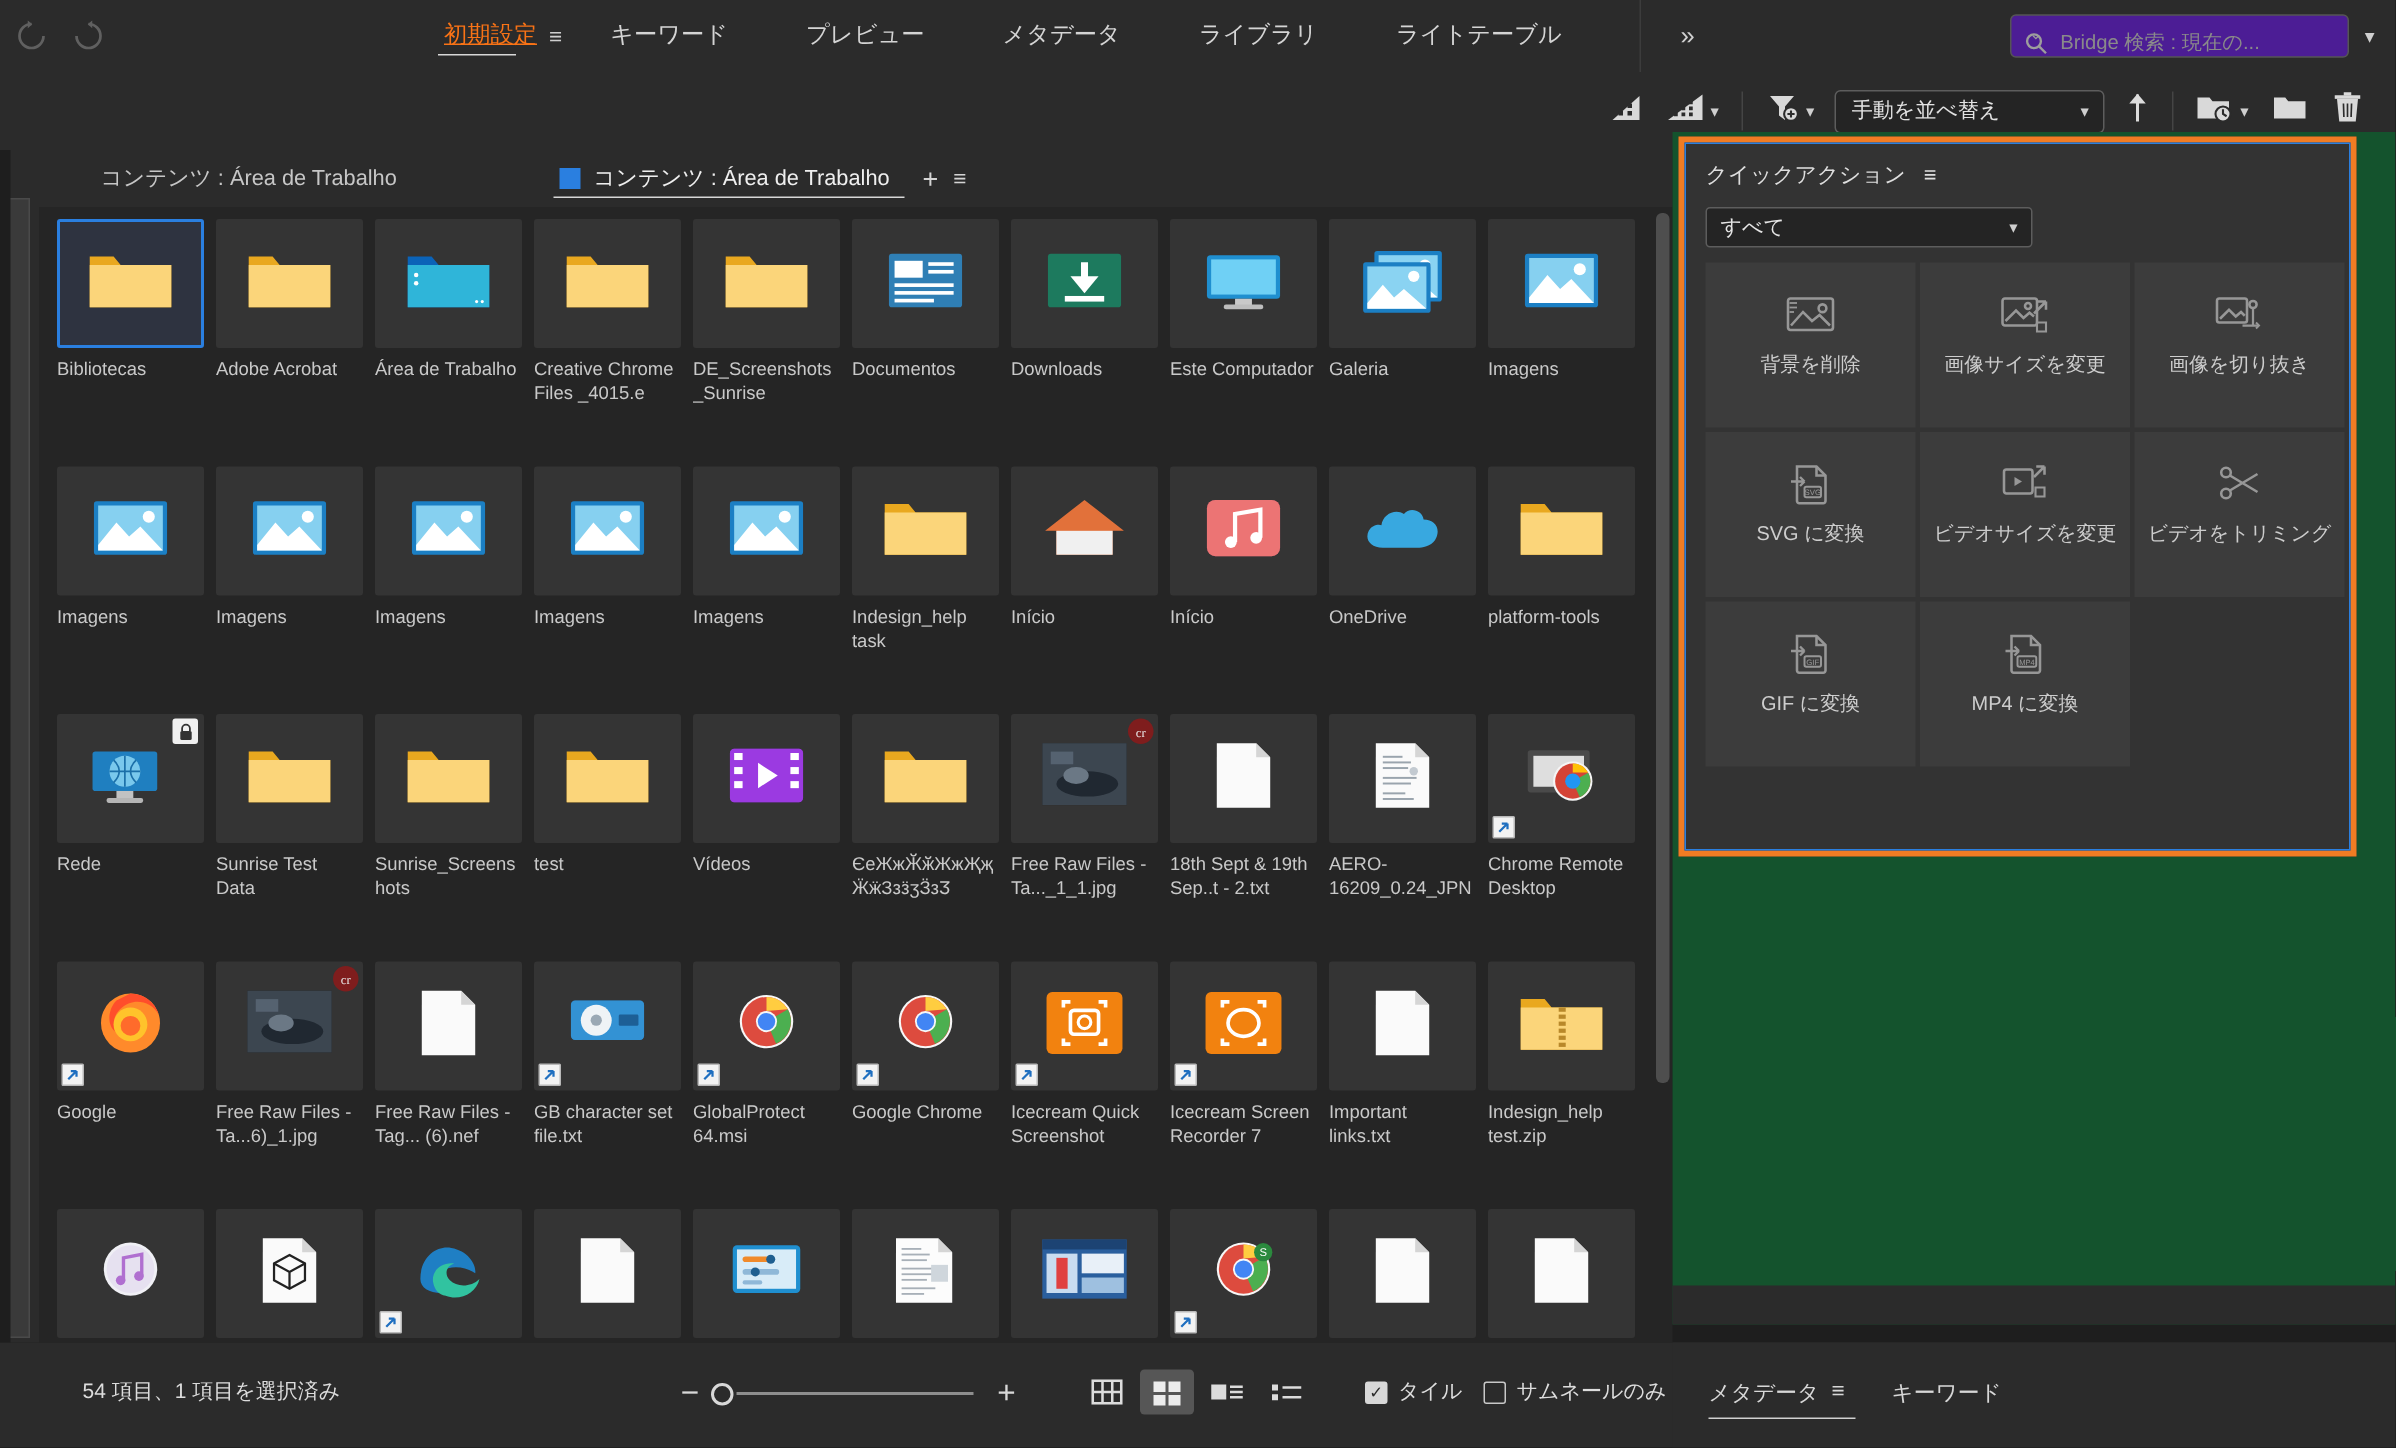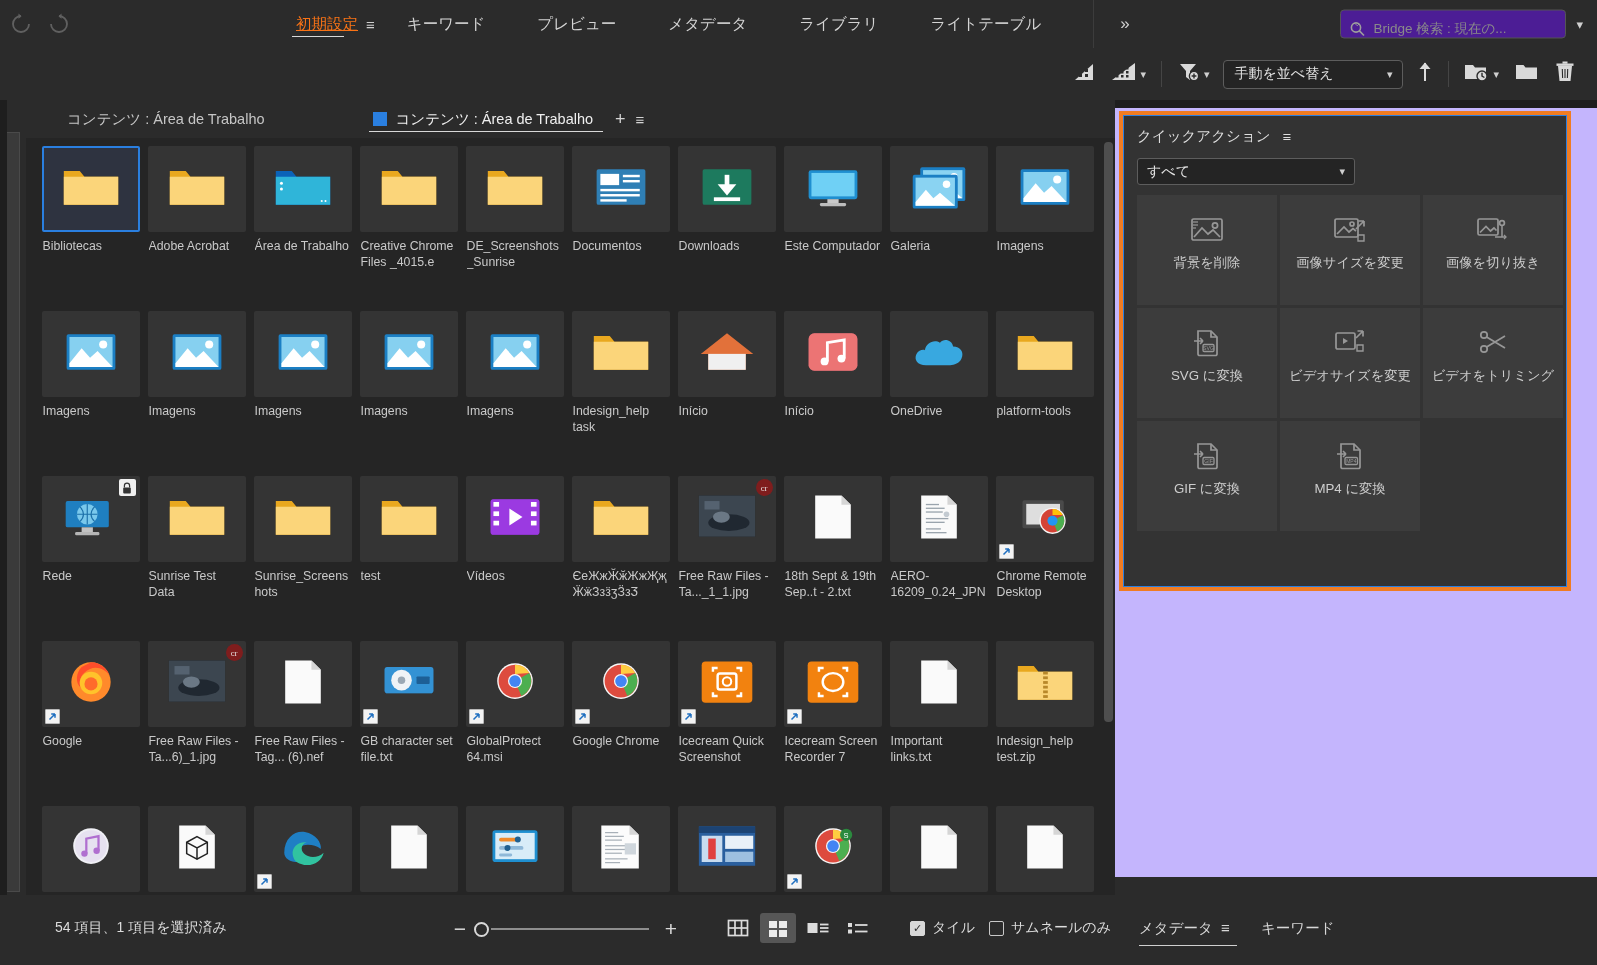--- a/index.html
+++ b/index.html
@@ -107,21 +107,21 @@
   .content {
     position: absolute; left: 26px; top: 138px; width: 1089px; height: 757px;
     background: #252525; overflow: hidden;
   }
   .grid {
     display: grid;
     grid-template-columns: repeat(10, 105px);
     column-gap: 1px; row-gap: 0;
     padding: 5px 0 0 12px;
   }
-  .cell { width: 105px; height: 165px; display: flex; flex-direction: column; align-items: center; }
+  .cell { width: 105px; height: 165px; display: flex; flex-direction: column; align-items: flex-start; }
   .thumb {
     width: 98px; height: 86px; background: #343434; border-radius: 2px;
     display: flex; align-items: center; justify-content: center;
     position: relative; margin-top: 3px;
   }
   .thumb.selected { border: 2px solid #2a7fe0; background: #2e3340; }
   .label {
     font-size: 12.3px; line-height: 16px; color: #c9c9c9;
     width: 96px; text-align: left; margin-top: 6px;
     word-break: break-word; overflow: hidden; max-height: 34px;
@@ -137,22 +137,22 @@
     display:flex;align-items:center;justify-content:center;
     font-size: 8.5px; color:#e9e9e9; font-family:"Liberation Serif",serif;
   }
   .vscroll {
     position: absolute; right: 2px; top: 4px; width: 9px; height: 580px;
     background: #4e4e4e; border-radius: 4px;
   }
 
   
   .rightcol {
-    position: absolute; left: 1115px; top: 108px; width: 482px; height: 795px;
-    background: #c4b5fd;
+    position: absolute; left: 1115px; top: 88px; width: 482px; height: 795px;
+    background: #14532d;
   }
   .qa-panel {
     position: absolute; left: 4px; top: 3px; width: 452px; height: 480px;
     background: #333333;
     border: 4px solid #f07c23;
     outline: 1px solid #2a7fe0; outline-offset: -5px;
   }
   .qa-head {
     display: flex; align-items: center; gap: 12px;
     padding: 12px 0 0 14px; font-size: 14.5px; color: #dedede;

